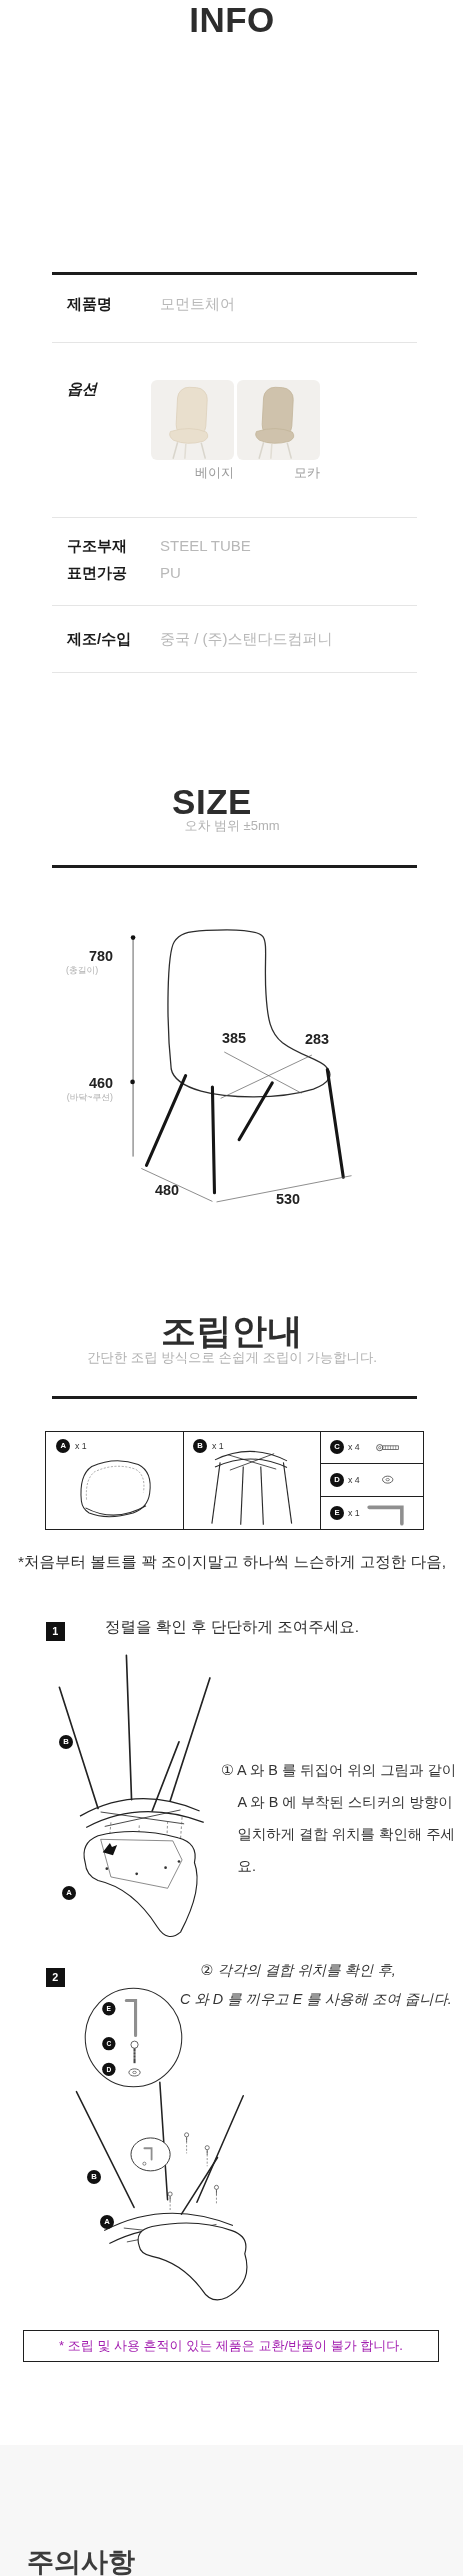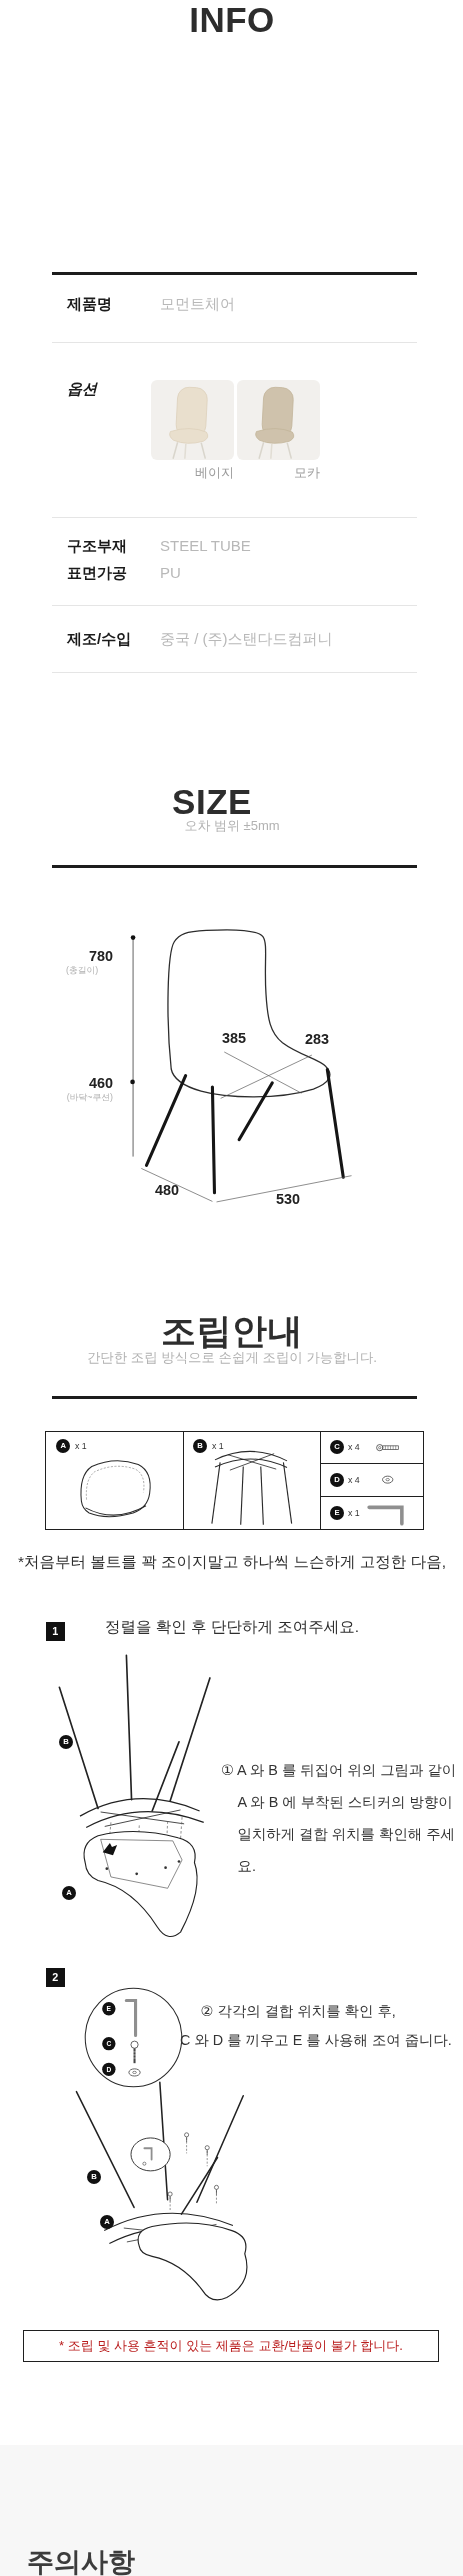--- a/index.html
+++ b/index.html
@@ -20,21 +20,21 @@
   .parts-box{border:1.5px solid #1f1f1f;background:#fff;}
   .pline{position:absolute;background:#1f1f1f;}
   .badge{position:absolute;width:14px;height:14px;border-radius:50%;background:#111;color:#fff;
          font-size:7.7px;font-weight:700;text-align:center;line-height:14px;}
   .badge-qty{position:absolute;font-size:8.8px;color:#333;}
   .stepbadge{position:absolute;width:18.5px;height:18.5px;background:#111;color:#fff;font-size:10.8px;
              font-weight:800;text-align:center;line-height:18.5px;}
   .note-line{font-size:15.5px;color:#2e2e2e;}
   .step-text{font-size:14.4px;color:#333;}
   .warn-box{border:1.5px solid #1f1f1f;}
-  .warn-text{font-size:13px;color:#b91c1c;}
+  .warn-text{font-size:13px;color:#a21caf;}
   .gray-bg{background:#f7f7f7;}
   .cau-title{font-size:27px;font-weight:800;color:#3c3c3c;}
   svg{display:block;}
 </style>
 </head>
 <body>
 
 <div class="page">
 
   <div class="abs center sec-title" style="left:0;top:362;width:464px;">INFO</div>
@@ -210,21 +210,21 @@
     <circle cx="112" cy="114" r="7" fill="none" stroke="#444" stroke-width="1.6"></circle>
     <line x1="112" y1="121" x2="112" y2="150" stroke="#444" stroke-width="4"></line>
     <line x1="108" y1="128" x2="116" y2="128" stroke="#fff" stroke-width="1"></line>
     <line x1="108" y1="134" x2="116" y2="134" stroke="#fff" stroke-width="1"></line>
     <line x1="108" y1="140" x2="116" y2="140" stroke="#fff" stroke-width="1"></line>
     <circle cx="62" cy="162" r="13" fill="#111"></circle>
     <text x="62" y="167" text-anchor="middle" font-size="13" font-weight="bold" fill="#fff" font-family="Liberation Sans, sans-serif">D</text>
     <ellipse cx="112" cy="168" rx="11" ry="7" fill="none" stroke="#444" stroke-width="1.6"></ellipse>
     <ellipse cx="112" cy="168" rx="3.6" ry="2.2" fill="none" stroke="#444" stroke-width="1.2"></ellipse>
   </svg>
-  <div class="abs step-text" style="left:180px;top:1997px;line-height:29px;">
+  <div class="abs step-text" style="left:180px;top:1956px;line-height:29px;font-style:italic;">
     <div style="padding-left:20.6px;">② 각각의 결합 위치를 확인 후,</div>
     <div>C 와 D 를 끼우고 E 를 사용해 조여 줍니다.</div>
   </div>
 
   <svg class="abs" style="left:62px;top:2076px;" width="242" height="232" viewBox="0 0 470 450">
     <line x1="140" y1="255" x2="28" y2="30" stroke="#222" stroke-width="3" stroke-linecap="round"></line>
     <line x1="205" y1="240" x2="190" y2="12" stroke="#222" stroke-width="3" stroke-linecap="round"></line>
     <line x1="262" y1="245" x2="352" y2="38" stroke="#222" stroke-width="3" stroke-linecap="round"></line>
     <line x1="232" y1="268" x2="302" y2="158" stroke="#222" stroke-width="3" stroke-linecap="round"></line>
     <path d="M 82 300 Q 200 238 332 290" fill="none" stroke="#222" stroke-width="2.2"></path>

